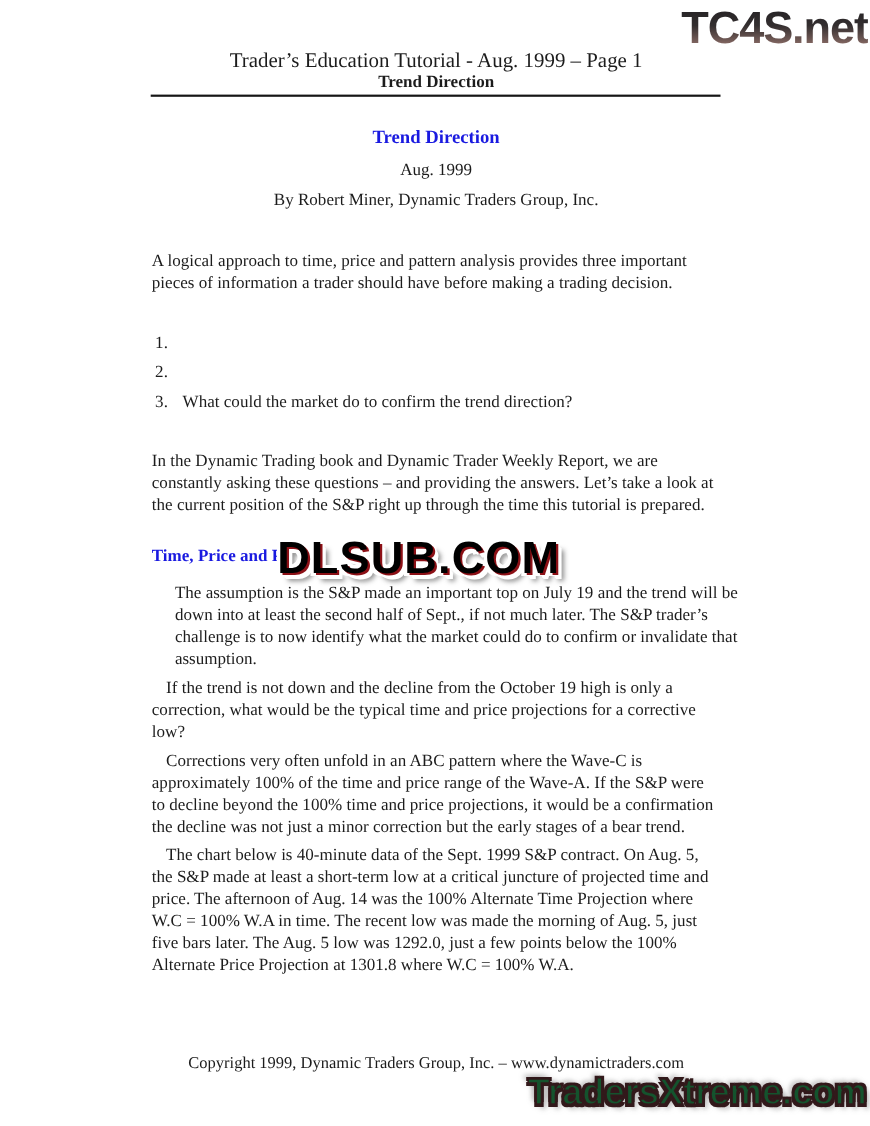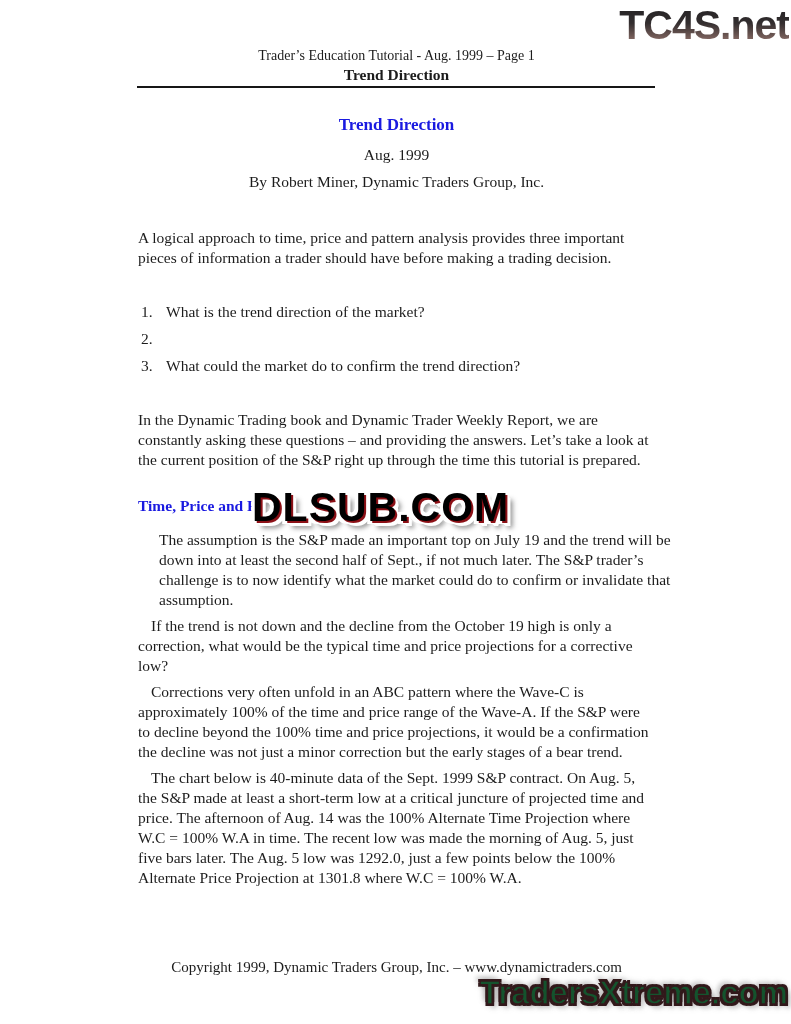--- a/index.html
+++ b/index.html
@@ -26,21 +26,21 @@
     font-size:41px;
     letter-spacing:-1px;
     background:linear-gradient(180deg, #232123 6%, #332e2f 45%, #6e5854 72%, #a8837c 96%);
     -webkit-background-clip:text;
     background-clip:text;
     color:transparent;
   }
 
   
   .header-block { top:46px; }
-  .header-line1 { font-size:14px; line-height:19px; }
+  .header-line1 { font-size:19px; line-height:19px; }
   .header-line2 { font-size:15.5px; line-height:19px; font-weight:bold; }
   .header-rule {
     top:86px; left:137px; width:518px;
     border:none; border-top:2px solid #161616; height:0; margin:0;
   }
 
   .doc-title { top:115px; font-size:17px; }
   .doc-date  { top:146px; font-size:15.5px; }
   .doc-byline{ top:173px; font-size:15.5px; }
 
@@ -103,21 +103,20 @@
 
 <div class="abs col centered blue doc-title">Trend Direction</div>
 <div class="abs col centered doc-date">Aug. 1999</div>
 <div class="abs col centered doc-byline">By Robert Miner, Dynamic Traders Group, Inc.</div>
 
 <div class="abs col body-text p-intro">A logical approach to time, price and pattern analysis provides three important pieces of information a trader should have before making a trading decision.</div>
 
 <div class="abs col body-text q-list">
   <div class="q-row">
     <span class="q-num">1.</span>
-    <span class="q-text">What is the trend direction of the market?</span>
   </div>
   <div class="q-row">
     <span class="q-num">2.</span>
   </div>
   <div class="q-row">
     <span class="q-num">3.</span>
     <span class="q-text">What could the market do to confirm the trend direction?</span>
   </div>
 </div>
 

